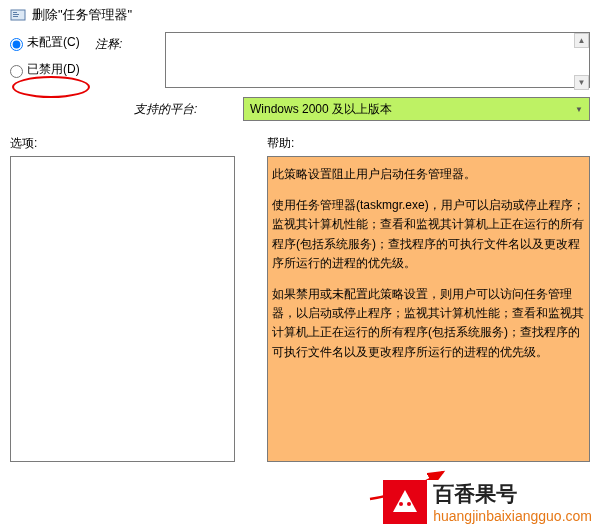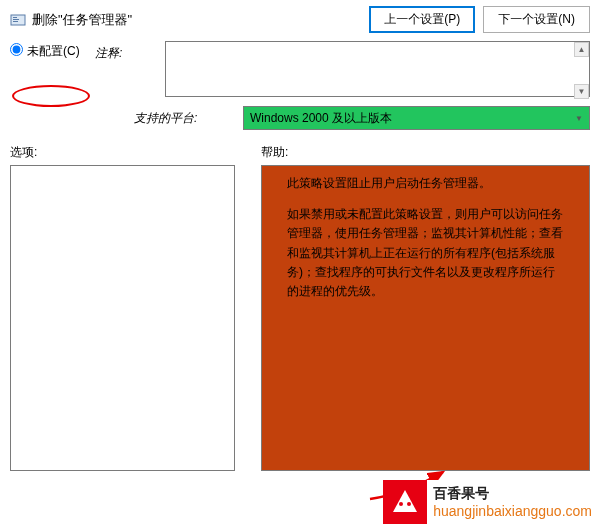--- a/index.html
+++ b/index.html
@@ -7,75 +7,75 @@
 .dialog { padding: 6px 10px; }
 .header-row { display: flex; align-items: center; margin-bottom: 8px; }
 .title-group { display: flex; align-items: center; flex: 1; }
 .title-icon { width: 16px; height: 16px; margin-right: 6px; display: inline-flex; align-items: center; justify-content: center; }
 .title-text { font-size: 13px; }
 .nav-buttons { display: flex; gap: 8px; margin-left: auto; }
 .nav-btn { padding: 4px 14px; font-size: 12px; background: #fff; border: 1px solid #adadad; cursor: pointer; }
 .nav-btn.active { border: 2px solid #0078d7; padding: 3px 13px; }
 .config-row { display: flex; margin-bottom: 4px; }
 .radio-col { width: 85px; padding-top: 2px; }
-.radio-item { display: flex; align-items: flex-start; margin-bottom: 10px; cursor: pointer; }
+.radio-item { display: flex; align-items: flex-end; margin-bottom: 10px; cursor: pointer; }
 .radio-item input { margin-right: 4px; }
 .radio-item.highlighted { color: #000; }
 .radio-item.highlighted .radio-label { position: relative; }
 .red-oval { position: absolute; border: 2px solid #e60000; border-radius: 50%; width: 78px; height: 22px; left: 2px; top: 44px; pointer-events: none; }
 .label-col { width: 70px; padding-top: 4px; font-style: italic; }
 .field-col { flex: 1; }
 .comment-box { width: 100%; height: 56px; border: 1px solid #7a7a7a; resize: none; font-family: inherit; font-size: 12px; padding: 2px; background: #fff; }
 .comment-wrap { position: relative; }
 .scroll-btn { position: absolute; right: 1px; width: 15px; height: 15px; background: #f0f0f0; border: 1px solid #ccc; display: flex; align-items: center; justify-content: center; font-size: 8px; color: #666; }
 .platform-row { display: flex; margin-top: 6px; gap: 39px; }
-.platform-select { flex: 1; border: 1px solid #7a7a7a; padding: 4px 6px; height: 24px; display: flex; align-items: center; justify-content: space-between; background: #22c55e; }
+.platform-select { flex: 1; border: 1px solid #7a7a7a; padding: 4px 6px; height: 24px; display: flex; align-items: center; justify-content: space-between; background: #bef264; }
 .dropdown-arrow { font-size: 8px; color: #555; }
-.lower-section { display: flex; margin-top: 14px; gap: 10px; }
+.lower-section { display: flex; margin-top: 14px; gap: 16px; }
 .options-col { width: 225px; }
 .help-col { flex: 1; margin-left: 16px; }
 .section-label { margin-bottom: 4px; }
 .options-box { border: 1px solid #7a7a7a; height: 306px; background: #fff; }
-.help-box { border: 1px solid #7a7a7a; height: 306px; background: #c2410c; padding: 8px 25px; overflow-y: auto; line-height: 1.6; }
+.help-box { border: 1px solid #7a7a7a; height: 306px; background: #fdba74; padding: 8px 4px; overflow-y: auto; line-height: 1.6; }
 .help-box p { margin-bottom: 12px; }
 .watermark { position: absolute; right: 8px; bottom: 8px; display: flex; align-items: center; background: #fff; }
 .wm-icon { width: 44px; height: 44px; background: #e60012; display: flex; align-items: center; justify-content: center; }
 .wm-text { margin-left: 6px; }
-.wm-title { font-size: 14px; font-weight: bold; color: #222; }
+.wm-title { font-size: 21px; font-weight: bold; color: #222; }
 .wm-url { font-size: 14px; color: #e67817; }
 .red-arrow { position: absolute; right: 145px; bottom: 28px; pointer-events: none; }
 </style>
 </head>
 <body>
 
 <div class="dialog">
   <div class="header-row">
     <div class="title-group">
       <span class="title-icon">
         <svg width="16" height="16" viewBox="0 0 16 16">
             <rect x="1" y="3" width="14" height="10" fill="#dce8f5" stroke="#5a7ca8"></rect>
             <rect x="3" y="5" width="4" height="1" fill="#5a7ca8"></rect>
             <rect x="3" y="7" width="6" height="1" fill="#5a7ca8"></rect>
             <rect x="3" y="9" width="5" height="1" fill="#5a7ca8"></rect>
           </svg>
       </span>
       <span class="title-text">删除"任务管理器"</span>
     </div>
-    <div class="nav-buttons">
-      <button class="nav-btn active">上一个设置(P)</button>
-      <button class="nav-btn">下一个设置(N)</button>
-    </div>
   </div>
 
   <div class="config-row" style="position:relative;">
     <div class="red-oval"></div>
     <div class="radio-col">
       <label class="radio-item highlighted">
         <input type="radio" name="cfg" checked="" style="">
         <span class="radio-label">未配置(C)</span>
+      </label>
+      <label class="radio-item">
+        <input type="radio" name="cfg" style="">
+        <span class="radio-label">已禁用(D)</span>
       </label>
     </div>
     <div class="label-col">
       <div>注释:</div>
     </div>
     <div class="field-col">
       <div class="comment-wrap">
         <textarea class="comment-box" style=""></textarea>
         <div class="scroll-btn" style="top:1px;">▲</div>
         <div class="scroll-btn" style="bottom:1px;">▼</div>
@@ -98,21 +98,22 @@
 
   <div class="lower-section">
     <div class="options-col">
       <div class="section-label">选项:</div>
       <div class="options-box"></div>
     </div>
     <div class="help-col">
       <div class="section-label">帮助:</div>
       <div class="help-box">
         <p>此策略设置阻止用户启动任务管理器。</p>
-        <p>如果禁用或未配置此策略设置，则用户可以访问任务管理器，使用任务管理器；监视其计算机性能；查看和监视其计算机上正在运行的所有程序(包括系统服务)；查找程序的可执行文件名以及更改程序所运行的进程的优先级。</p>
+        <p>使用任务管理器(taskmgr.exe)，用户可以启动或停止程序；监视其计算机性能；查看和监视其计算机上正在运行的所有程序(包括系统服务)；查找程序的可执行文件名以及更改程序所运行的进程的优先级。</p>
+        <p>如果禁用或未配置此策略设置，则用户可以访问任务管理器，以启动或停止程序；监视其计算机性能；查看和监视其计算机上正在运行的所有程序(包括系统服务)；查找程序的可执行文件名以及更改程序所运行的进程的优先级。</p>
       </div>
     </div>
   </div>
 </div>
 
 <svg class="red-arrow" width="90" height="40">
   <defs>
       <marker id="ah" markerWidth="8" markerHeight="8" refX="6" refY="3" orient="auto">
         <path d="M0,0 L7,3 L0,6 Z" fill="#e60000"></path>
       </marker>

